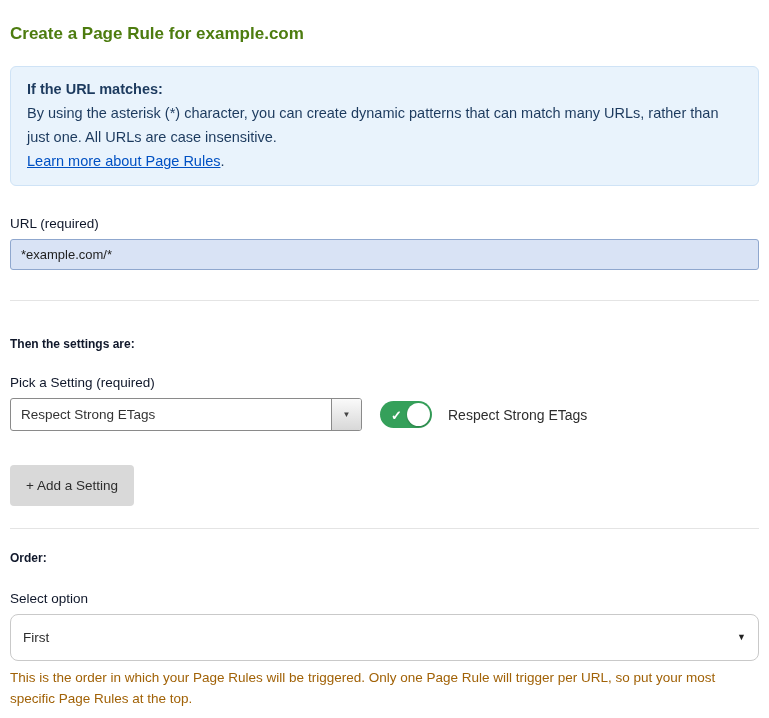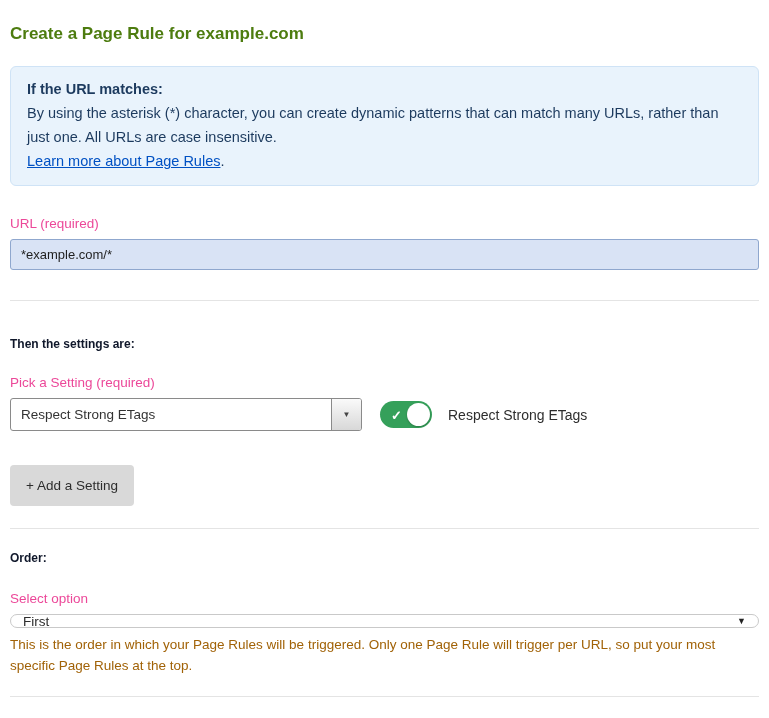--- a/index.html
+++ b/index.html
@@ -16,21 +16,21 @@
     border-radius: 6px;
     padding: 10px 16px 12px;
     color: #1c3a5e;
     font-size: 14.5px;
     line-height: 24px;
     margin-bottom: 30px;
   }
   .info-heading { font-weight: 700; }
   .info-link-line a { color: #0051c3; text-decoration: underline; cursor: pointer; }
 
-  .field-label { font-size: 13.5px; color: #ec4899; margin: 0 0 8px; }
+  .field-label { font-size: 13.5px; color: #0f172a; margin: 0 0 8px; }
 
   .url-input {
     display: block;
     width: 100%;
     height: 31px;
     background: #d9e3f5;
     border: 1px solid #8fa7ce;
     border-radius: 3px;
     padding: 0 10px;
     font-family: "Liberation Sans", sans-serif;
@@ -111,21 +111,21 @@
     border-radius: 4px;
     font-family: "Liberation Sans", sans-serif;
     font-size: 13.5px;
     cursor: pointer;
   }
   .btn.gray { background: #d9d9d9; color: #2d2d2d; }
   .add-setting { margin-bottom: 22px; }
 
   .order-select {
     width: 100%;
-    height: 14px;
+    height: 47px;
     background: #ffffff;
     border: 1px solid #c9c9c9;
     border-radius: 8px;
     display: flex;
     align-items: center;
     justify-content: space-between;
     padding: 0 12px;
     font-size: 13.5px;
     color: #2d2d2d;
     margin-bottom: 6px;

